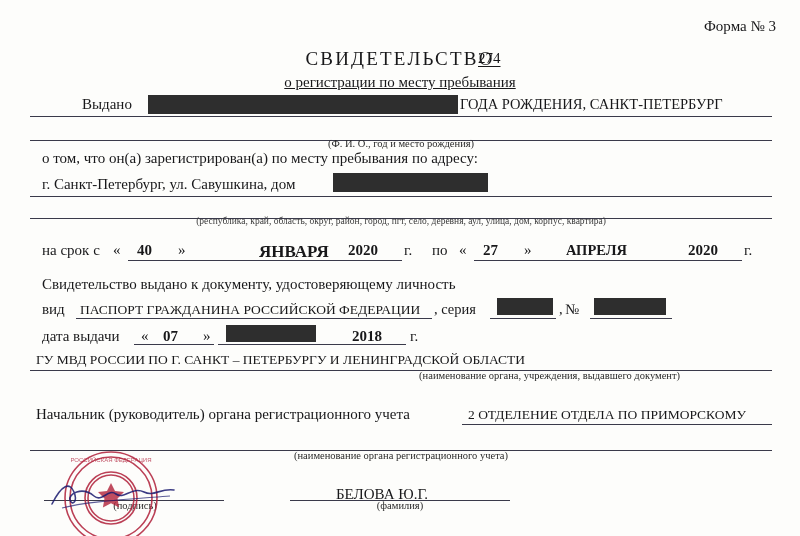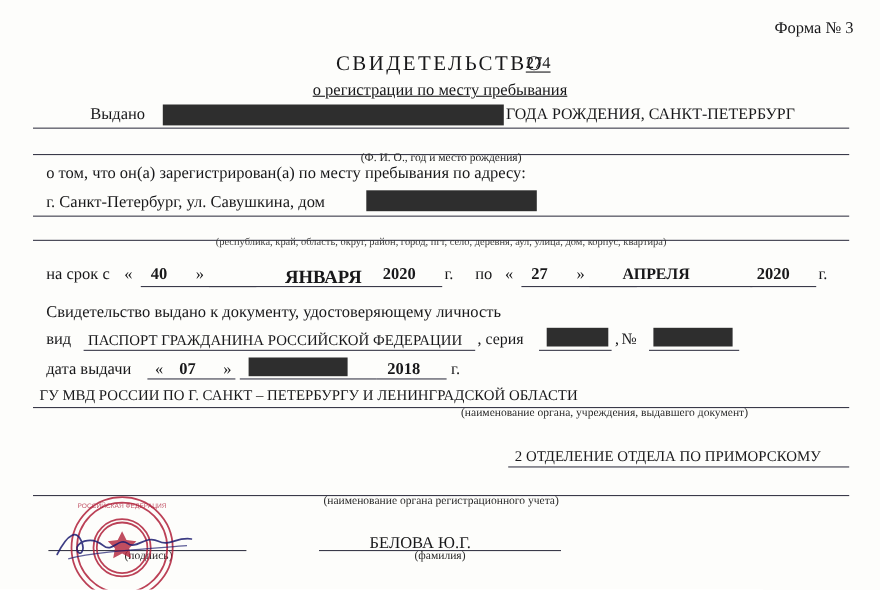--- a/index.html
+++ b/index.html
@@ -147,20 +147,21 @@
   <div class="t" style="left:352px; top:328px; font-size:15px; font-weight:bold;">2018</div>
   <div class="t" style="left:410px; top:328px; font-size:15px;">г.</div>
   <div class="line" style="left:134px; top:344px; width:80px;"></div>
   <div class="line" style="left:218px; top:344px; width:124px;"></div>
   <div class="line" style="left:342px; top:344px; width:64px;"></div>
 
   <div class="t" style="left:36px; top:352px; font-size:13.5px;">ГУ  МВД  РОССИИ  ПО  Г. САНКТ – ПЕТЕРБУРГУ  И  ЛЕНИНГРАДСКОЙ ОБЛАСТИ</div>
   <div class="line" style="left:30px; top:370px; width:742px;"></div>
   <div class="t small center" style="left:30px; top:370px; width:650px;text-align:right;">(наименование органа, учреждения, выдавшего документ)</div>
 
+  <div class="t" style="left:36px; top:406px; font-size:15px;">Начальник (руководитель) органа регистрационного учета</div>
   <div class="t" style="left:468px; top:407px; font-size:13.5px;">2 ОТДЕЛЕНИЕ ОТДЕЛА  ПО ПРИМОРСКОМУ</div>
   <div class="line" style="left:462px; top:424px; width:310px;"></div>
   <div class="line" style="left:30px; top:450px; width:742px;"></div>
   <div class="t small center" style="left:30px; top:450px; width:742px;">(наименование органа регистрационного учета)</div>
 
   <div class="line" style="left:44px; top:500px; width:180px;"></div>
   <div class="t small center" style="left:80px; top:500px; width:110px;">(подпись)</div>
 
   <div class="t" style="left:336px; top:486px; font-size:15px;">БЕЛОВА Ю.Г.</div>
   <div class="line" style="left:290px; top:500px; width:220px;"></div>

